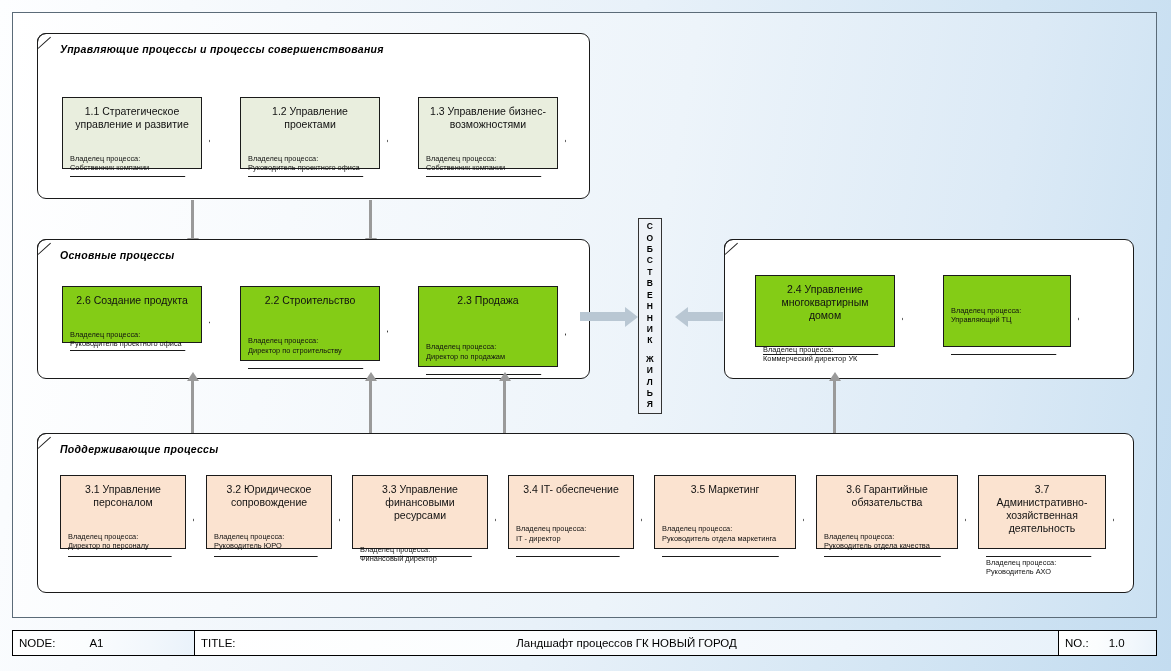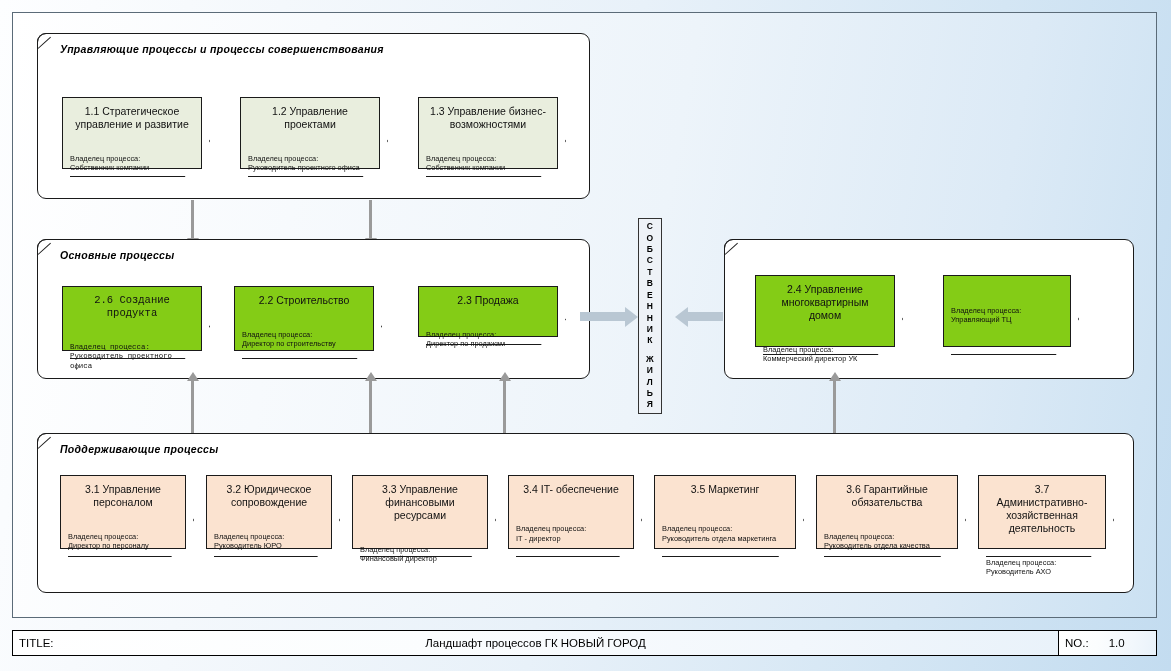--- a/index.html
+++ b/index.html
@@ -163,43 +163,43 @@
       </div>
     </div>
 
     <div class="varrow down" style="left:178px;top:187px;height:38px;"></div>
     <div class="varrow down" style="left:356px;top:187px;height:38px;"></div>
 
     <div class="group" style="left:24px;top:226px;width:553px;height:140px;">
       <div class="fold"></div>
       <div class="group-title">Основные процессы</div>
 
-      <div class="proc g-core" style="left:24px;top:46px;width:140px;height:65px;font-family:Liberation Mono, monospace;">
+      <div class="proc g-core" style="left:24px;top:46px;width:140px;height:57px;">
         <div class="tail"></div>
         <div class="body">
           <div class="ptitle">2.6 Создание продукта</div>
           <div class="owner">
             <span class="lbl">Владелец процесса:</span>
             <span class="val">Руководитель проектного офиса</span>
           </div>
         </div>
       </div>
 
-      <div class="proc g-core" style="left:196px;top:46px;width:140px;height:65px;">
+      <div class="proc g-core" style="left:202px;top:46px;width:140px;height:75px;">
         <div class="tail"></div>
         <div class="body">
           <div class="ptitle">2.2 Строительство</div>
           <div class="owner">
             <span class="lbl">Владелец процесса:</span>
             <span class="val">Директор по строительству</span>
           </div>
         </div>
       </div>
 
-      <div class="proc g-core" style="left:380px;top:46px;width:140px;height:51px;">
+      <div class="proc g-core" style="left:380px;top:46px;width:140px;height:81px;">
         <div class="tail"></div>
         <div class="body">
           <div class="ptitle">2.3 Продажа</div>
           <div class="owner">
             <span class="lbl">Владелец процесса:</span>
             <span class="val">Директор по продажам</span>
           </div>
         </div>
       </div>
     </div>
@@ -341,20 +341,24 @@
           <span>Ж</span>
           <span>И</span>
           <span>Л</span>
           <span>Ь</span>
           <span>Я</span>
         </span>
     </div>
   </div>
 
   <div class="titlebar">
+    <div class="tb-cell tb-node">
+      <span>NODE:</span>
+      <span class="v">A1</span>
+    </div>
     <div class="tb-cell tb-title">
       <span>TITLE:</span>
       <span class="v">Ландшафт процессов ГК НОВЫЙ ГОРОД</span>
     </div>
     <div class="tb-cell tb-no">
       <span>NO.:</span>
       <span class="v">1.0</span>
     </div>
   </div>
 

